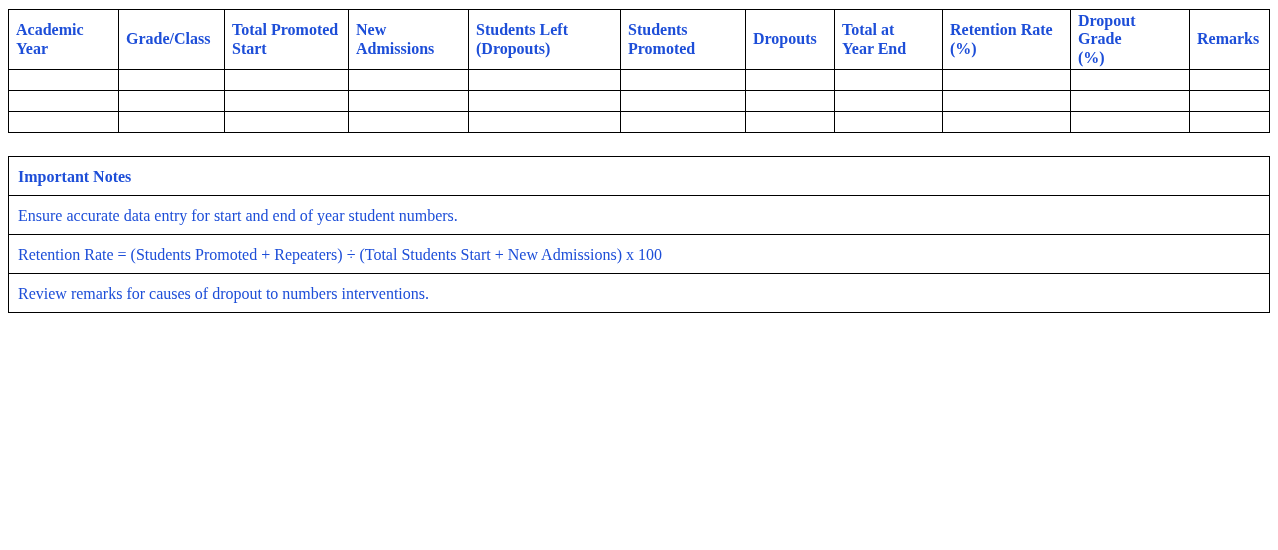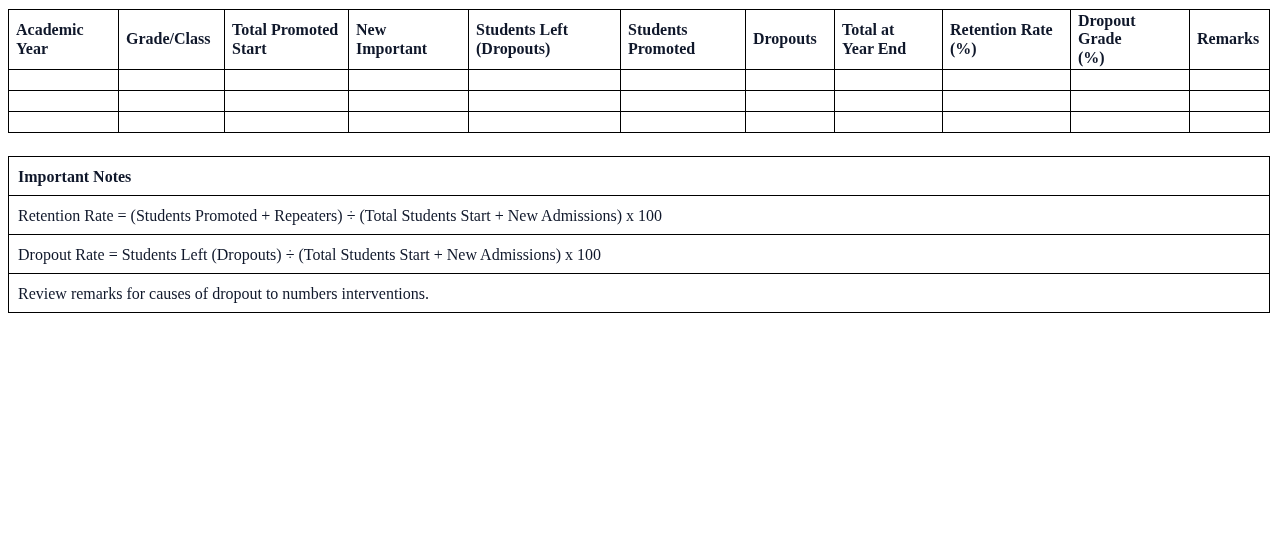--- a/index.html
+++ b/index.html
@@ -8,21 +8,21 @@
     background: #ffffff;
   }
   .page {
     position: relative;
     width: 1278px;
     height: 496px;
     background: #ffffff;
     box-sizing: border-box;
     padding: 8px;
     font-family: "Liberation Serif", serif;
-    color: #0f172a;
+    color: #1d4ed8;
     overflow: hidden;
   }
   table {
     border-collapse: collapse;
     table-layout: fixed;
     width: 1261px;
     background: #ffffff;
   }
   th, td {
     border: 1px solid #000000;
@@ -85,21 +85,21 @@
       <col style="width:80px">
     </colgroup>
     <thead>
       <tr>
         <th>Academic
 Year</th>
         <th>Grade/Class</th>
         <th>Total Promoted
 Start</th>
         <th>New
-Important</th>
+Admissions</th>
         <th>Students Left
 (Dropouts)</th>
         <th>Students
 Promoted</th>
         <th>Dropouts</th>
         <th>Total at
 Year End</th>
         <th>Retention Rate
 (%)</th>
         <th>Dropout Grade
@@ -152,24 +152,24 @@
 
   <table class="notes-table">
     <colgroup>
       <col style="width:1261px">
     </colgroup>
     <tbody>
       <tr>
         <td class="notes-title-cell">Important Notes</td>
       </tr>
       <tr>
-        <td>Retention Rate = (Students Promoted + Repeaters) ÷ (Total Students Start + New Admissions) x 100</td>
+        <td>Ensure accurate data entry for start and end of year student numbers.</td>
       </tr>
       <tr>
-        <td>Dropout Rate = Students Left (Dropouts) ÷ (Total Students Start + New Admissions) x 100</td>
+        <td>Retention Rate = (Students Promoted + Repeaters) ÷ (Total Students Start + New Admissions) x 100</td>
       </tr>
       <tr>
         <td>Review remarks for causes of dropout to numbers interventions.</td>
       </tr>
     </tbody>
   </table>
 
 </div>
 
 </body></html>

